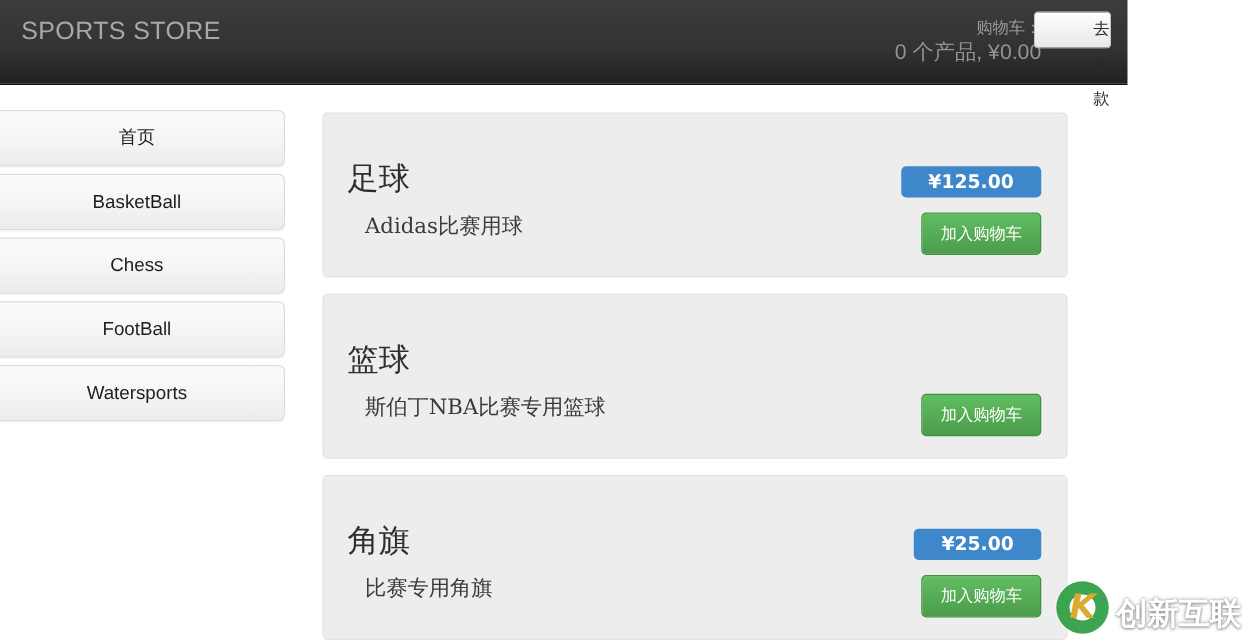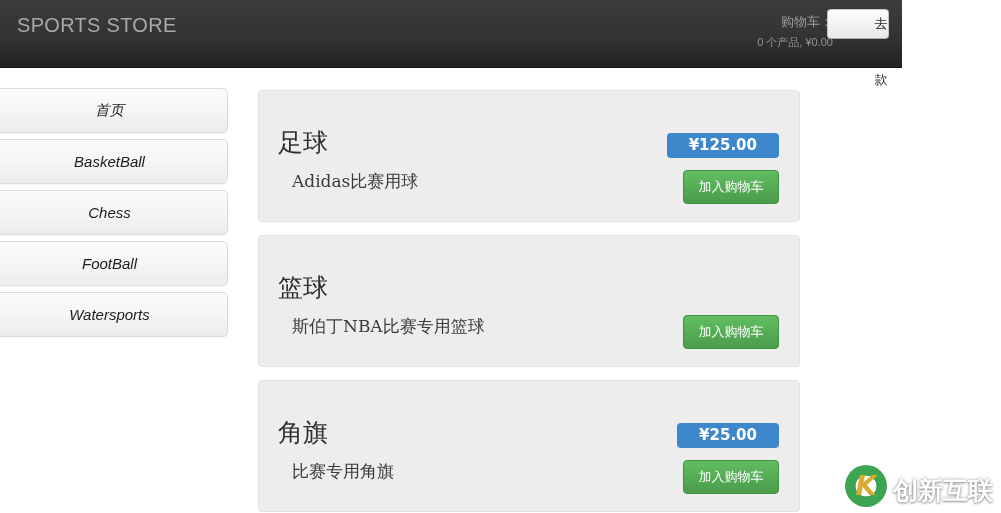--- a/index.html
+++ b/index.html
@@ -39,21 +39,21 @@
   .cart-summary {
     position: absolute;
     right: 69px;
     top: 12px;
     text-align: right;
     color: #9a9a9a;
     font-size: 13px;
     line-height: 20px;
     white-space: nowrap;
   }
-  .cart-line2 { font-size: 11px; color: #949494; }
+  .cart-line2 { font-size: 17px; color: #949494; }
 
   .checkout-btn {
     position: absolute;
     right: 13px;
     top: 9px;
     width: 62px;
     height: 30px;
     border: 1px solid #c4c4c4;
     border-bottom-color: #b0b0b0;
     border-radius: 4px;
@@ -67,21 +67,20 @@
     font-family: "DejaVu Sans", "Liberation Sans", sans-serif;
     padding-left: 46px;
   }
 
   
   .sidebar {
     position: absolute;
     left: 0;
     top: 88px;
     width: 228px;
-    font-style: italic;
   }
   .nav-item {
     display: block;
     position: relative;
     left: -9px;
     width: 237px;
     height: 45px;
     margin-bottom: 6px;
     box-sizing: border-box;
     border: 1px solid #dcdcdc;
@@ -101,21 +100,21 @@
 
   
   .product-list {
     position: absolute;
     left: 258px;
     top: 90px;
     width: 659px;
   }
   .product-card {
     position: relative;
-    width: 542px;
+    width: 596px;
     height: 132px;
     margin-bottom: 13px;
     box-sizing: border-box;
     background: #ededed;
     border: 1px solid #e2e2e2;
     border-radius: 4px;
   }
   .product-title {
     position: absolute;
     left: 19px;

